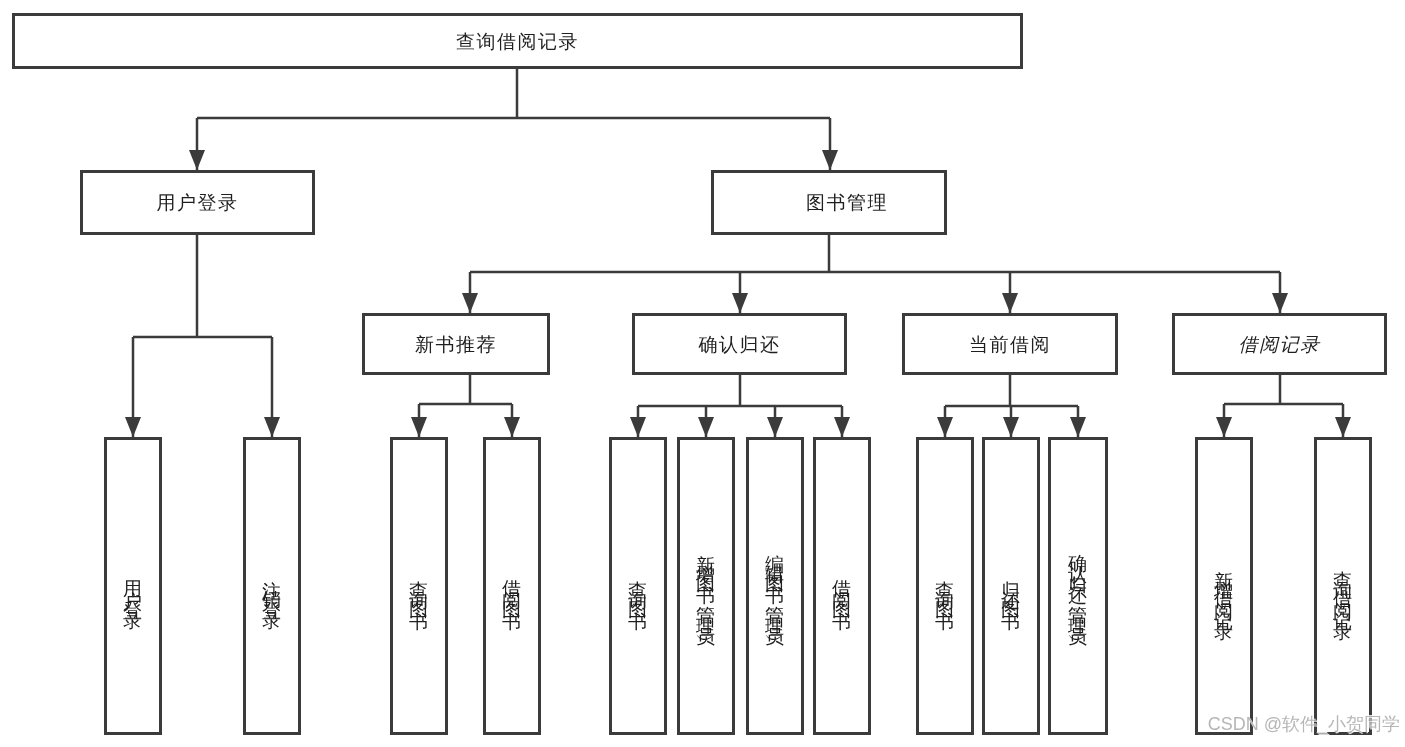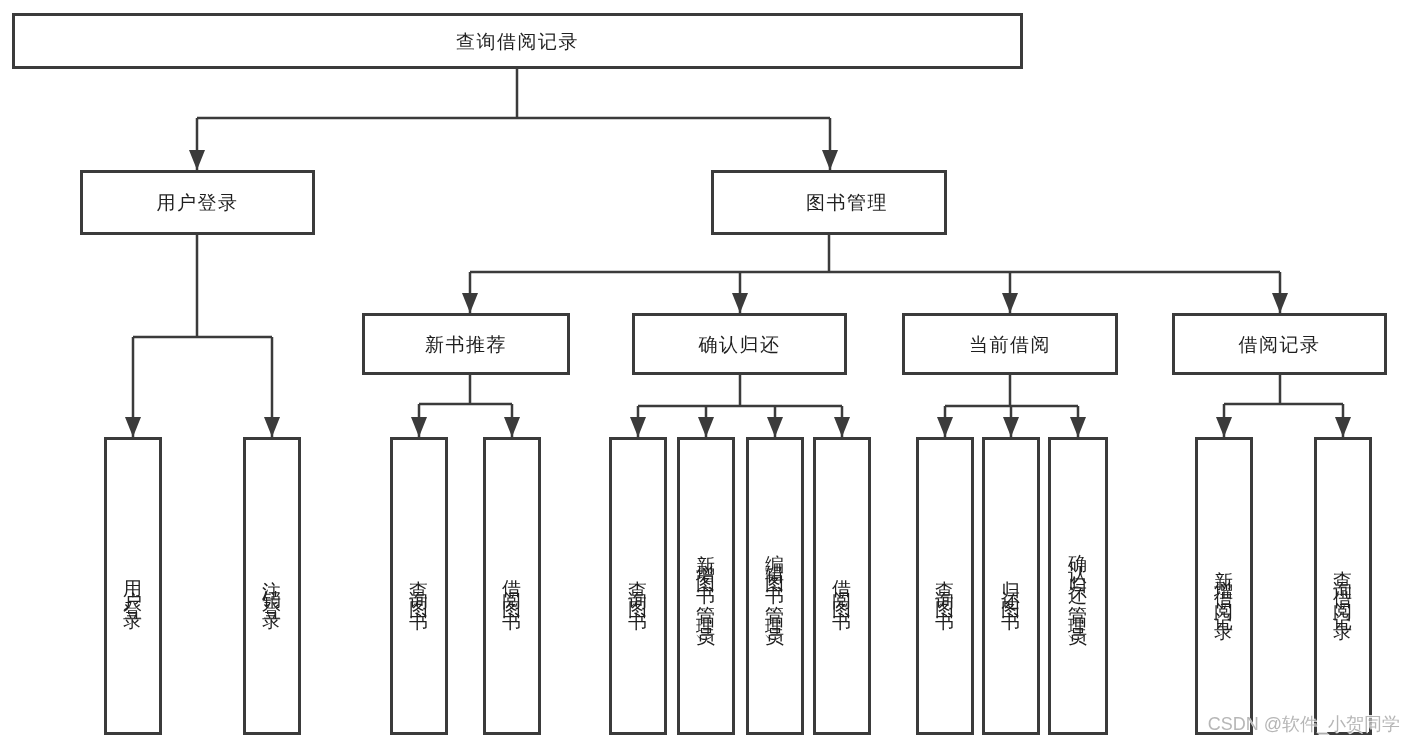--- a/index.html
+++ b/index.html
@@ -97,30 +97,30 @@
     <span class="label">查询借阅记录</span>
   </div>
 
   <div class="box hbox lvl2" style="left:80px;width:235px;">
     <span class="label">用户登录</span>
   </div>
   <div class="box hbox lvl2" style="left:711px;width:236px;padding-left:36px;">
     <span class="label">图书管理</span>
   </div>
 
-  <div class="box hbox lvl3" style="left:362px;width:208px;">
+  <div class="box hbox lvl3" style="left:362px;width:188px;">
     <span class="label">新书推荐</span>
   </div>
   <div class="box hbox lvl3" style="left:632px;width:215px;">
     <span class="label">确认归还</span>
   </div>
   <div class="box hbox lvl3" style="left:902px;width:216px;font-family:Liberation Serif, serif;">
     <span class="label">当前借阅</span>
   </div>
-  <div class="box hbox lvl3" style="left:1172px;width:215px;">
+  <div class="box hbox lvl3" style="left:1172px;width:215px;font-style:italic;">
     <span class="label">借阅记录</span>
   </div>
 
   <div class="box vbox" style="left:104px;">
     <span class="label">用户登录</span>
   </div>
   <div class="box vbox" style="left:243px;">
     <span class="label">注销登录</span>
   </div>
 

